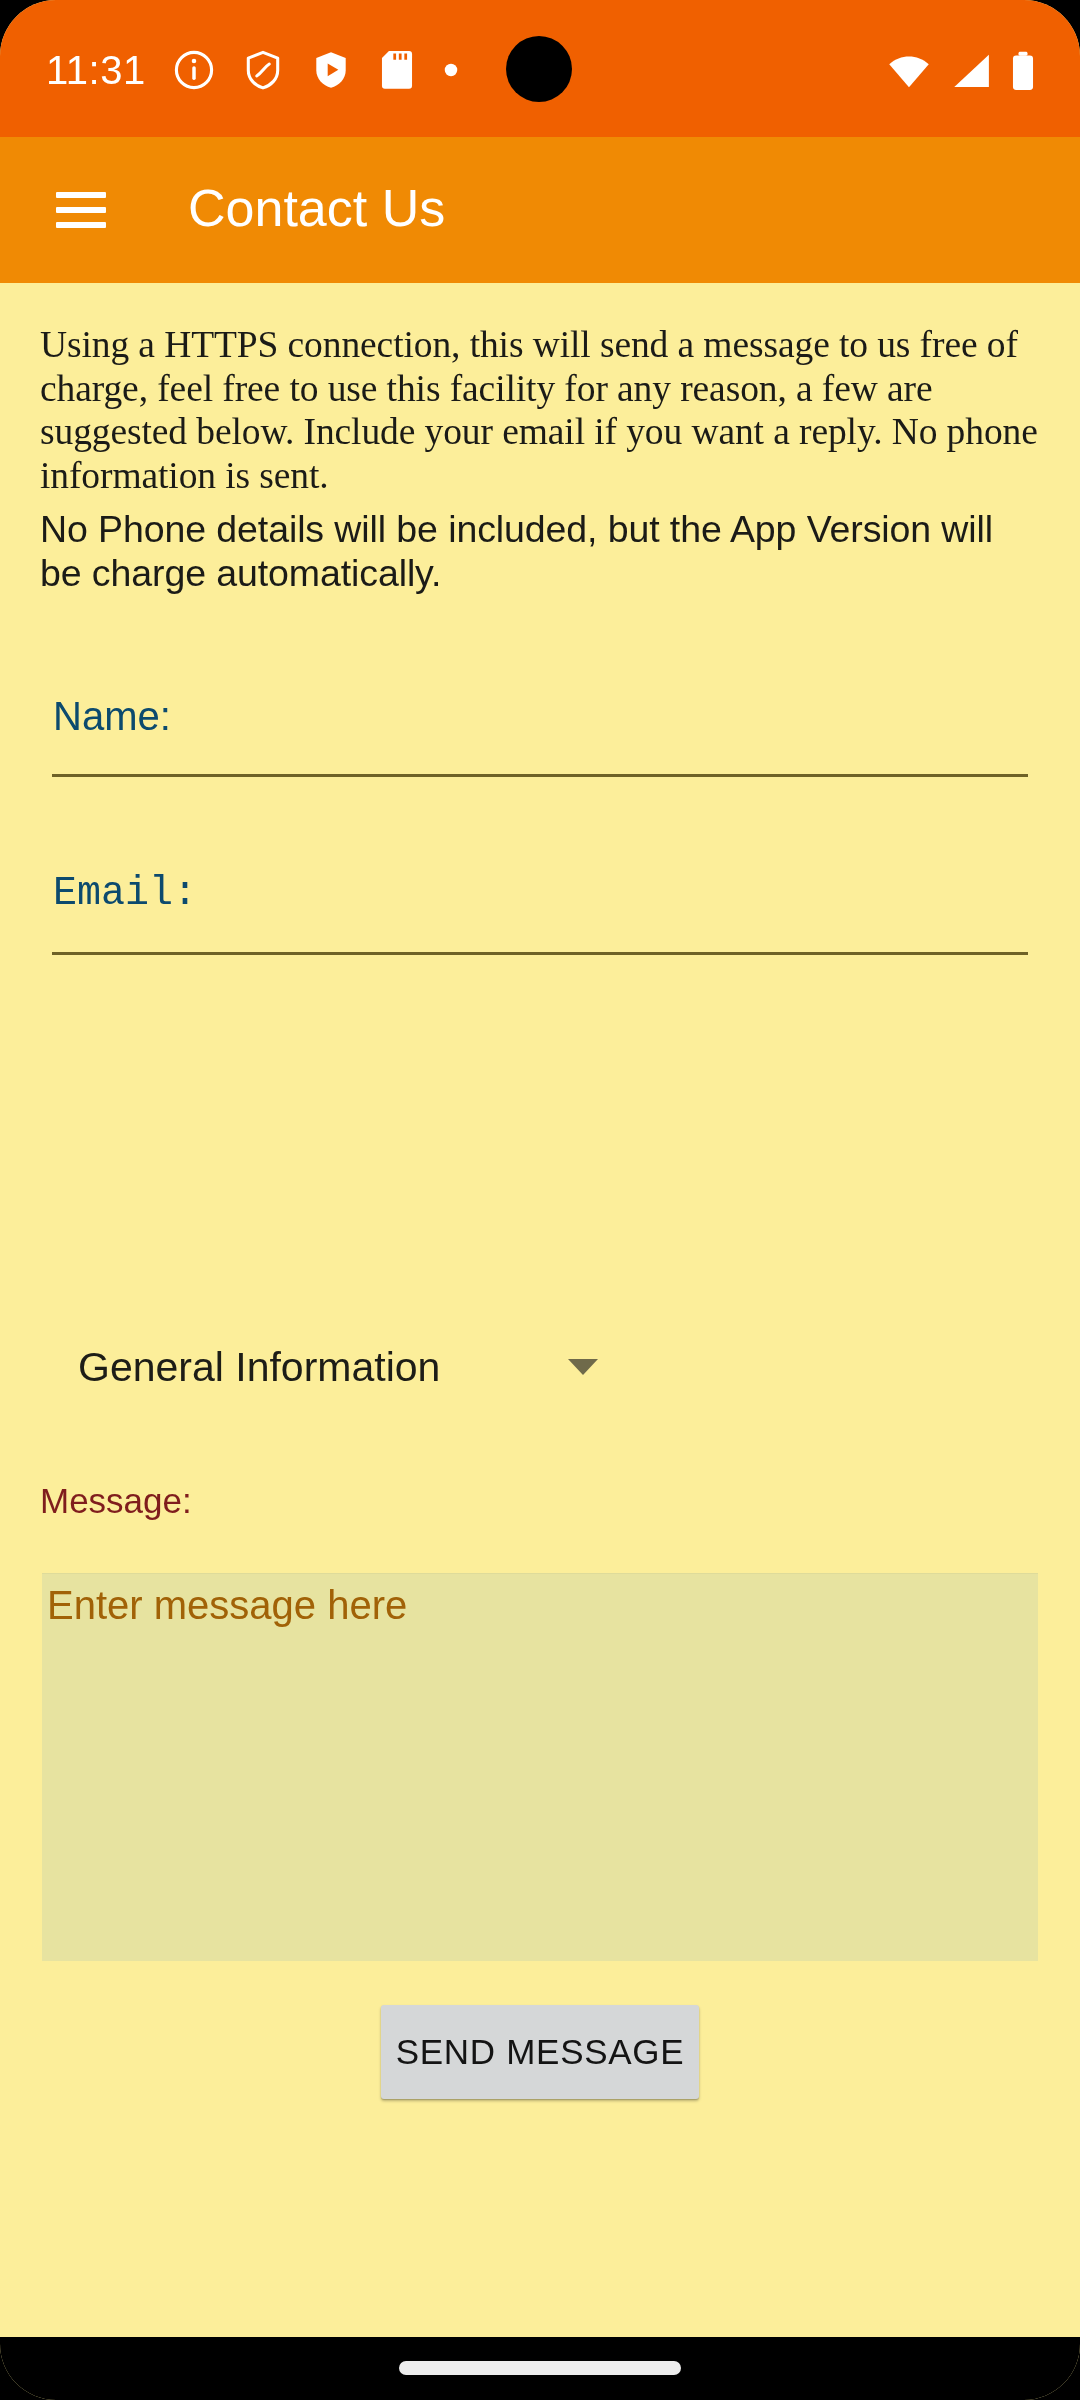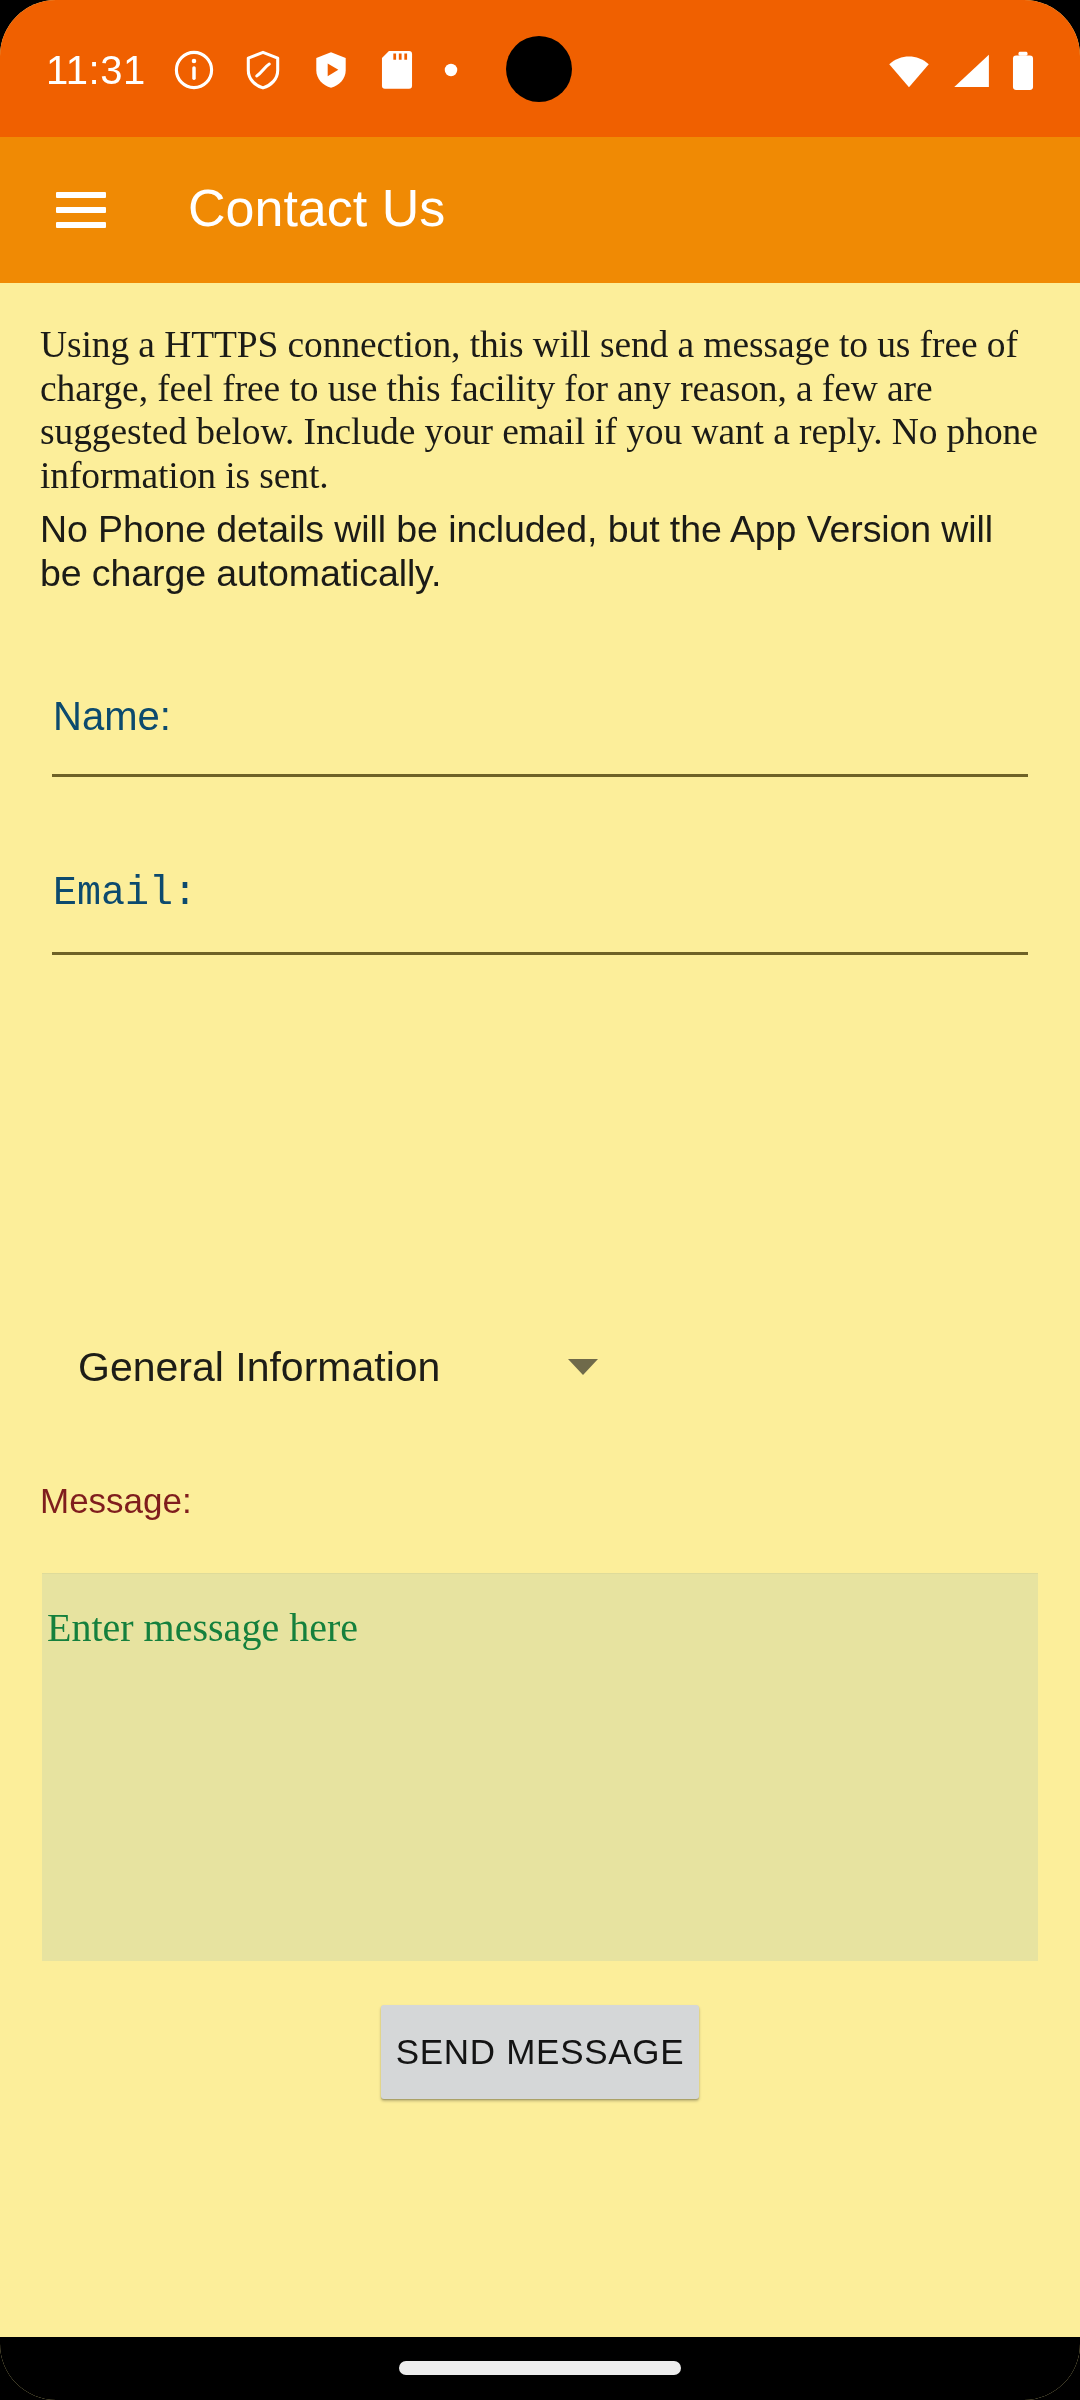--- a/index.html
+++ b/index.html
@@ -221,25 +221,24 @@
     top: 1290px;
     width: 996px;
     height: 388px;
     background: #E7E3A0;
     box-shadow: inset 0 1px 0 rgba(0,0,0,0.035);
     cursor: text;
   }
   #message-placeholder {
     position: absolute;
     left: 5px;
-    top: 24px;
+    top: 1px;
     font-size: 40px;
     line-height: 62px;
-    color: #15803d;
-    font-family: Liberation Serif, serif;
+    color: #a16207;
   }
 
   
   #send-button {
     position: absolute;
     left: 381px;
     top: 1722px;
     width: 318px;
     height: 94px;
     background: #D5D7D8;

